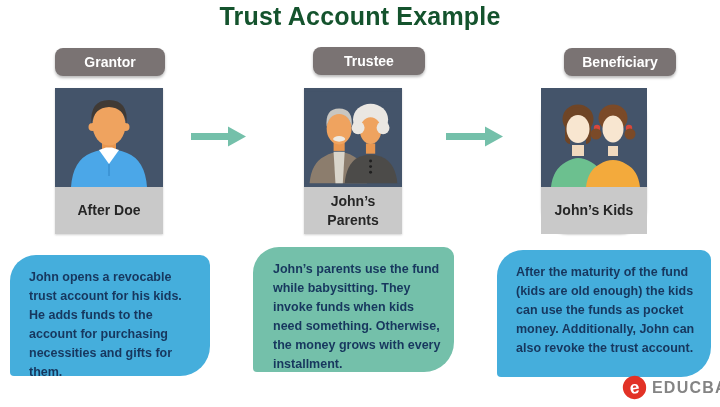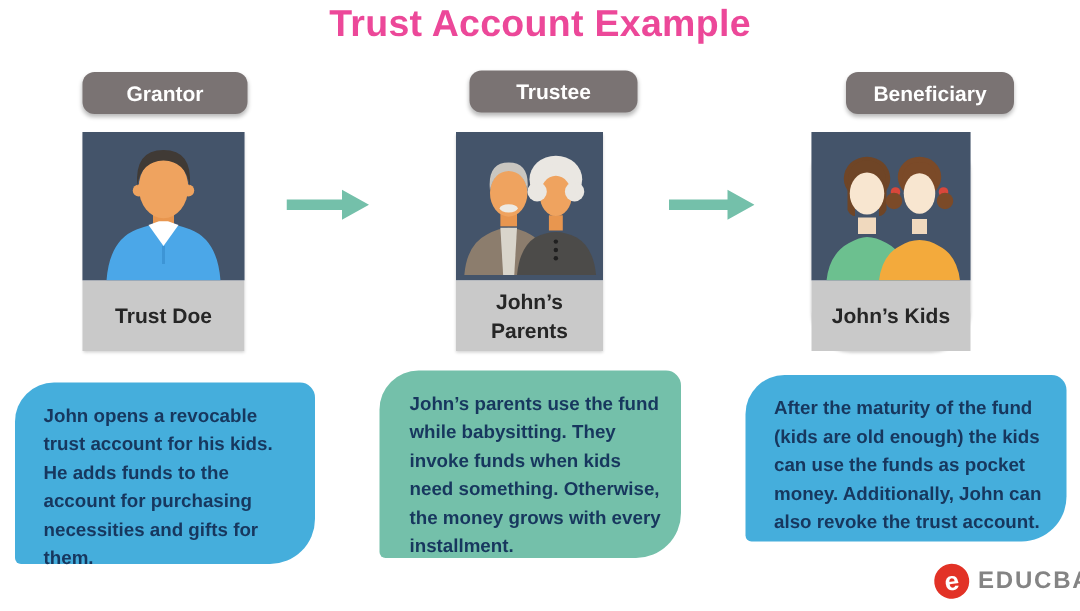--- a/index.html
+++ b/index.html
@@ -10,21 +10,21 @@
     background: #ffffff;
     font-family: "Liberation Sans", sans-serif;
     overflow: hidden;
   }
   .title {
     position: absolute;
     top: 2px; left: 0; width: 100%;
     text-align: center;
     font-size: 25px;
     font-weight: bold;
-    color: #ec4899;
+    color: #14532d;
     letter-spacing: 0.2px;
   }
   .role-label {
     position: absolute;
     height: 28px;
     background: #7a7373;
     border-radius: 8px;
     color: #ffffff;
     font-size: 14px;
     font-weight: bold;
@@ -84,21 +84,21 @@
   #desc-grantor {
     left: 10px; top: 255px; width: 200px; height: 121px;
     background: #45aedc;
   }
   #desc-trustee {
     left: 253px; top: 247px; width: 201px; height: 125px;
     background: #74c0aa;
     padding-left: 20px;
   }
   #desc-beneficiary {
-    left: 497px; top: 250px; width: 214px; height: 111px;
+    left: 497px; top: 250px; width: 214px; height: 127px;
     background: #45aedc;
   }
   .logo {
     position: absolute;
     left: 622px; top: 375px;
     display: flex;
     align-items: center;
     gap: 5px;
   }
   .logo-mark { width: 25px; height: 25px; transform: rotate(-8deg); }
@@ -134,21 +134,21 @@
         <circle cx="37.5" cy="39" r="4" fill="#efa35f"></circle>
         <circle cx="70.5" cy="39" r="4" fill="#efa35f"></circle>
         <ellipse cx="54" cy="37" rx="16.5" ry="20.5" fill="#efa35f"></ellipse>
         <path d="M36.5,36 Q34.5,12 54,12 Q73.5,12 71.5,36 Q69,19.5 54,19 Q39,19.5 36.5,36 Z" fill="#403a35"></path>
         <path d="M16,99 Q18,72 36,65 Q46,61 54,61 Q62,61 72,65 Q90,72 92,99 Z" fill="#4ba7e8"></path>
         <path d="M44,62 L54,76 L64,62 L57,59.5 L51,59.5 Z" fill="#ffffff"></path>
         <rect x="53" y="76" width="2" height="12" fill="#3d95d6"></rect>
       </svg>
     </div>
     <div class="card-name">
-      <span>Trust Doe</span>
+      <span>After Doe</span>
     </div>
   </div>
 
   <div class="card" id="card-trustee">
     <div class="card-photo">
       <svg viewBox="0 0 106 99">
         <rect x="0" y="0" width="106" height="99" fill="#44546a"></rect>
 
         <path d="M6,99 Q8,77 22,70 Q31,65 38,65 Q45,65 54,70 Q66,76 68,99 Z" fill="#8c7d6d"></path>
         <path d="M32,65 L44,65 L42,99 L34,99 Z" fill="#d9d5cb"></path>

